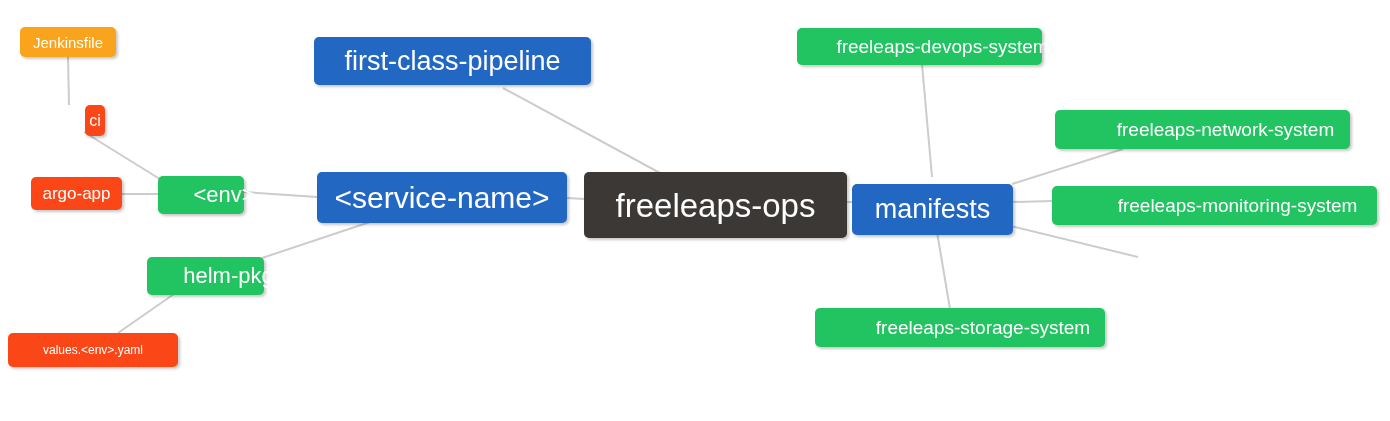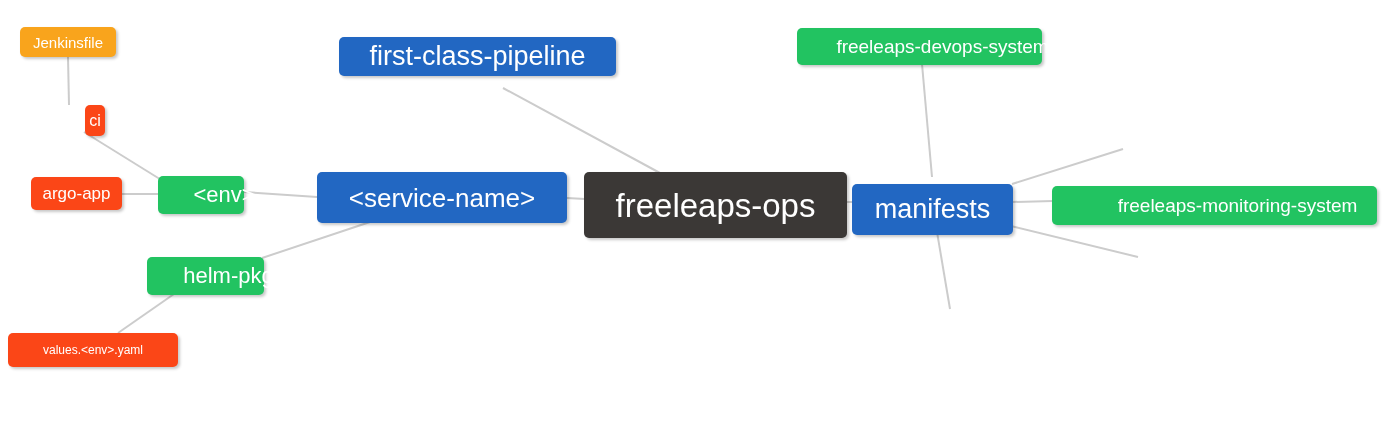--- a/index.html
+++ b/index.html
@@ -71,28 +71,30 @@
   <div class="node c-red" style="left:53px;  top:105px; width:20px;  height:31px; font-size:16px;margin-left:32px;">ci</div>
 
   <div class="node c-red" style="left:31px;  top:177px; width:91px;  height:33px; font-size:17px;">argo-app</div>
 
   <div class="node c-green" style="left:158px; top:176px; width:86px;  height:38px; font-size:22px;">&lt;env&gt;</div>
 
   <div class="node c-green" style="left:147px; top:257px; width:117px; height:38px; font-size:22px;">helm-pkg</div>
 
   <div class="node c-red" style="left:8px;   top:333px; width:170px; height:34px; font-size:12px;">values.&lt;env&gt;.yaml</div>
 
-  <div class="node c-blue" style="left:314px; top:37px;  width:277px; height:39px; font-size:27px;margin-left:25px;">first-class-pipeline</div>
+  <div class="node c-blue" style="left:314px; top:37px;  width:277px; height:48px; font-size:27px;">first-class-pipeline</div>
 
-  <div class="node c-blue" style="left:317px; top:172px; width:250px; height:51px; font-size:26px;">&lt;service-name&gt;</div>
+  <div class="node c-blue" style="left:317px; top:172px; width:250px; height:51px; font-size:30px;">&lt;service-name&gt;</div>
 
   <div class="node c-dark" style="left:584px; top:172px; width:263px; height:66px; font-size:33px;">freeleaps-ops</div>
 
   <div class="node c-blue" style="left:852px; top:184px; width:161px; height:51px; font-size:27px;">manifests</div>
 
   <div class="node c-green" style="left:797px; top:28px;  width:245px; height:37px; font-size:19px;">freeleaps-devops-system</div>
 
+  <div class="node c-green" style="left:1055px; top:110px; width:295px; height:39px; font-size:19px;">freeleaps-network-system</div>
 
   <div class="node c-green" style="left:1052px; top:186px; width:325px; height:39px; font-size:19px;">freeleaps-monitoring-system</div>
 
 
+  <div class="node c-green" style="left:815px; top:308px; width:290px; height:39px; font-size:19px;">freeleaps-storage-system</div>
 
 </div>
 
 </body></html>

